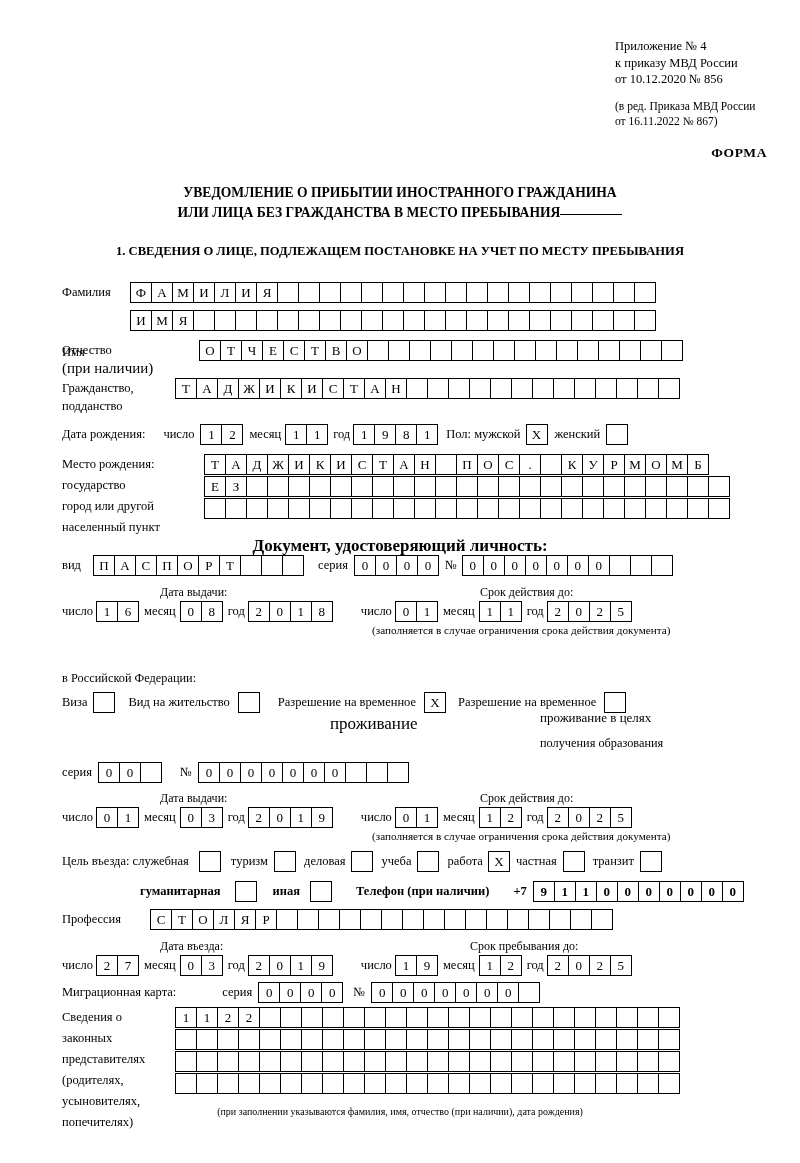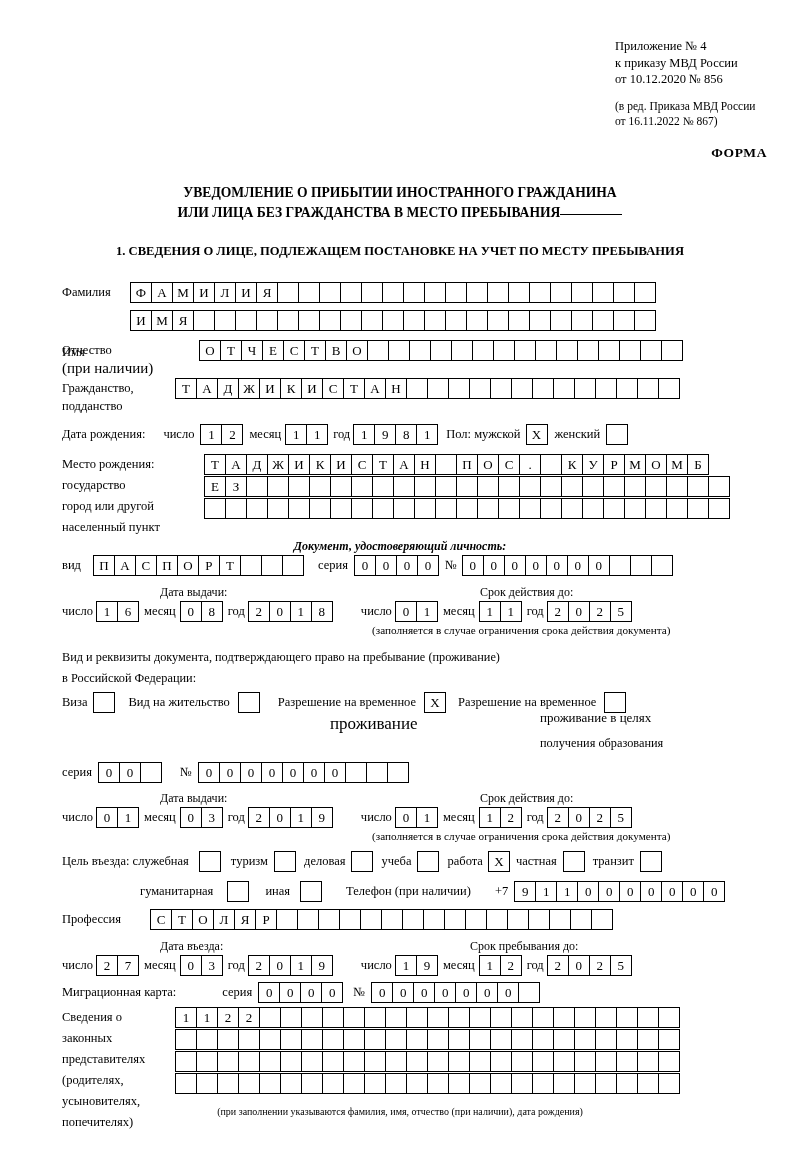--- a/index.html
+++ b/index.html
@@ -379,21 +379,21 @@
           <div class="bx"></div>
           <div class="bx"></div>
           <div class="bx"></div>
           <div class="bx"></div>
           <div class="bx"></div>
         </div>
     </div>
   </div>
 
   <div style="position:absolute; top:536px; left:0; right:0; text-align:center;" class="bold">
-    <span style="font-size:12px;font-style:italic;">Документ, удостоверяющий личность:</span>
+    <span style="font-size:17px;">Документ, удостоверяющий личность:</span>
   </div>
 
   <div class="row" style="top:555px; left:62px; align-items:flex-end;">
     <span class="u">вид</span>
     <span class="boxes" style="margin-left:12px;" id="bx-dkind">
         <div class="bx">П</div>
         <div class="bx">А</div>
         <div class="bx">С</div>
         <div class="bx">П</div>
         <div class="bx">О</div>
@@ -460,21 +460,20 @@
     <span class="boxes" style="margin-left:3px;" id="bx-vdyear">
         <div class="bx">2</div>
         <div class="bx">0</div>
         <div class="bx">2</div>
         <div class="bx">5</div>
       </span>
   </div>
 
   <div style="position:absolute; top:624px; left:372px; font-size:11.2px;">(заполняется в случае ограничения срока действия документа)</div>
 
-  <div style="position:absolute; top:650px; left:62px; font-size:12.3px;">Вид и реквизиты документа, подтверждающего право на пребывание (проживание)</div>
   <div style="position:absolute; top:671px; left:62px; font-size:12.3px;">в Российской Федерации:</div>
 
   <div class="row" style="top:692px; left:62px; align-items:center;">
     <span class="u">Виза</span>
     <span class="single" style="margin-left:5px;"></span>
     <span class="u" style="margin-left:14px;">Вид на жительство</span>
     <span class="single" style="margin-left:8px;"></span>
     <span class="u" style="margin-left:18px;">Разрешение на временное</span>
     <span class="single" style="margin-left:8px;">X</span>
     <span class="u" style="margin-left:12px;">Разрешение на временное</span>
@@ -558,21 +557,21 @@
     <span class="u" style="margin-left:8px;">учеба</span>
     <span class="single" style="margin-left:6px;"></span>
     <span class="u" style="margin-left:8px;">работа</span>
     <span class="single" style="margin-left:5px;">X</span>
     <span class="u" style="margin-left:6px;">частная</span>
     <span class="single" style="margin-left:6px;"></span>
     <span class="u" style="margin-left:8px;">транзит</span>
     <span class="single" style="margin-left:6px;"></span>
   </div>
 
-  <div class="row" style="top:881px; left:140px; align-items:center;">
+  <div class="row" style="top:881px; left:140px; align-items:center;font-weight:bold;">
     <span class="u">гуманитарная</span>
     <span class="single" style="margin-left:14px;"></span>
     <span class="u" style="margin-left:16px;">иная</span>
     <span class="single" style="margin-left:10px;"></span>
     <span class="u" style="margin-left:24px;">Телефон (при наличии)</span>
     <span class="u" style="margin-left:24px;">+7</span>
     <span class="boxes" style="margin-left:6px;" id="bx-phone">
         <div class="bx">9</div>
         <div class="bx">1</div>
         <div class="bx">1</div>

